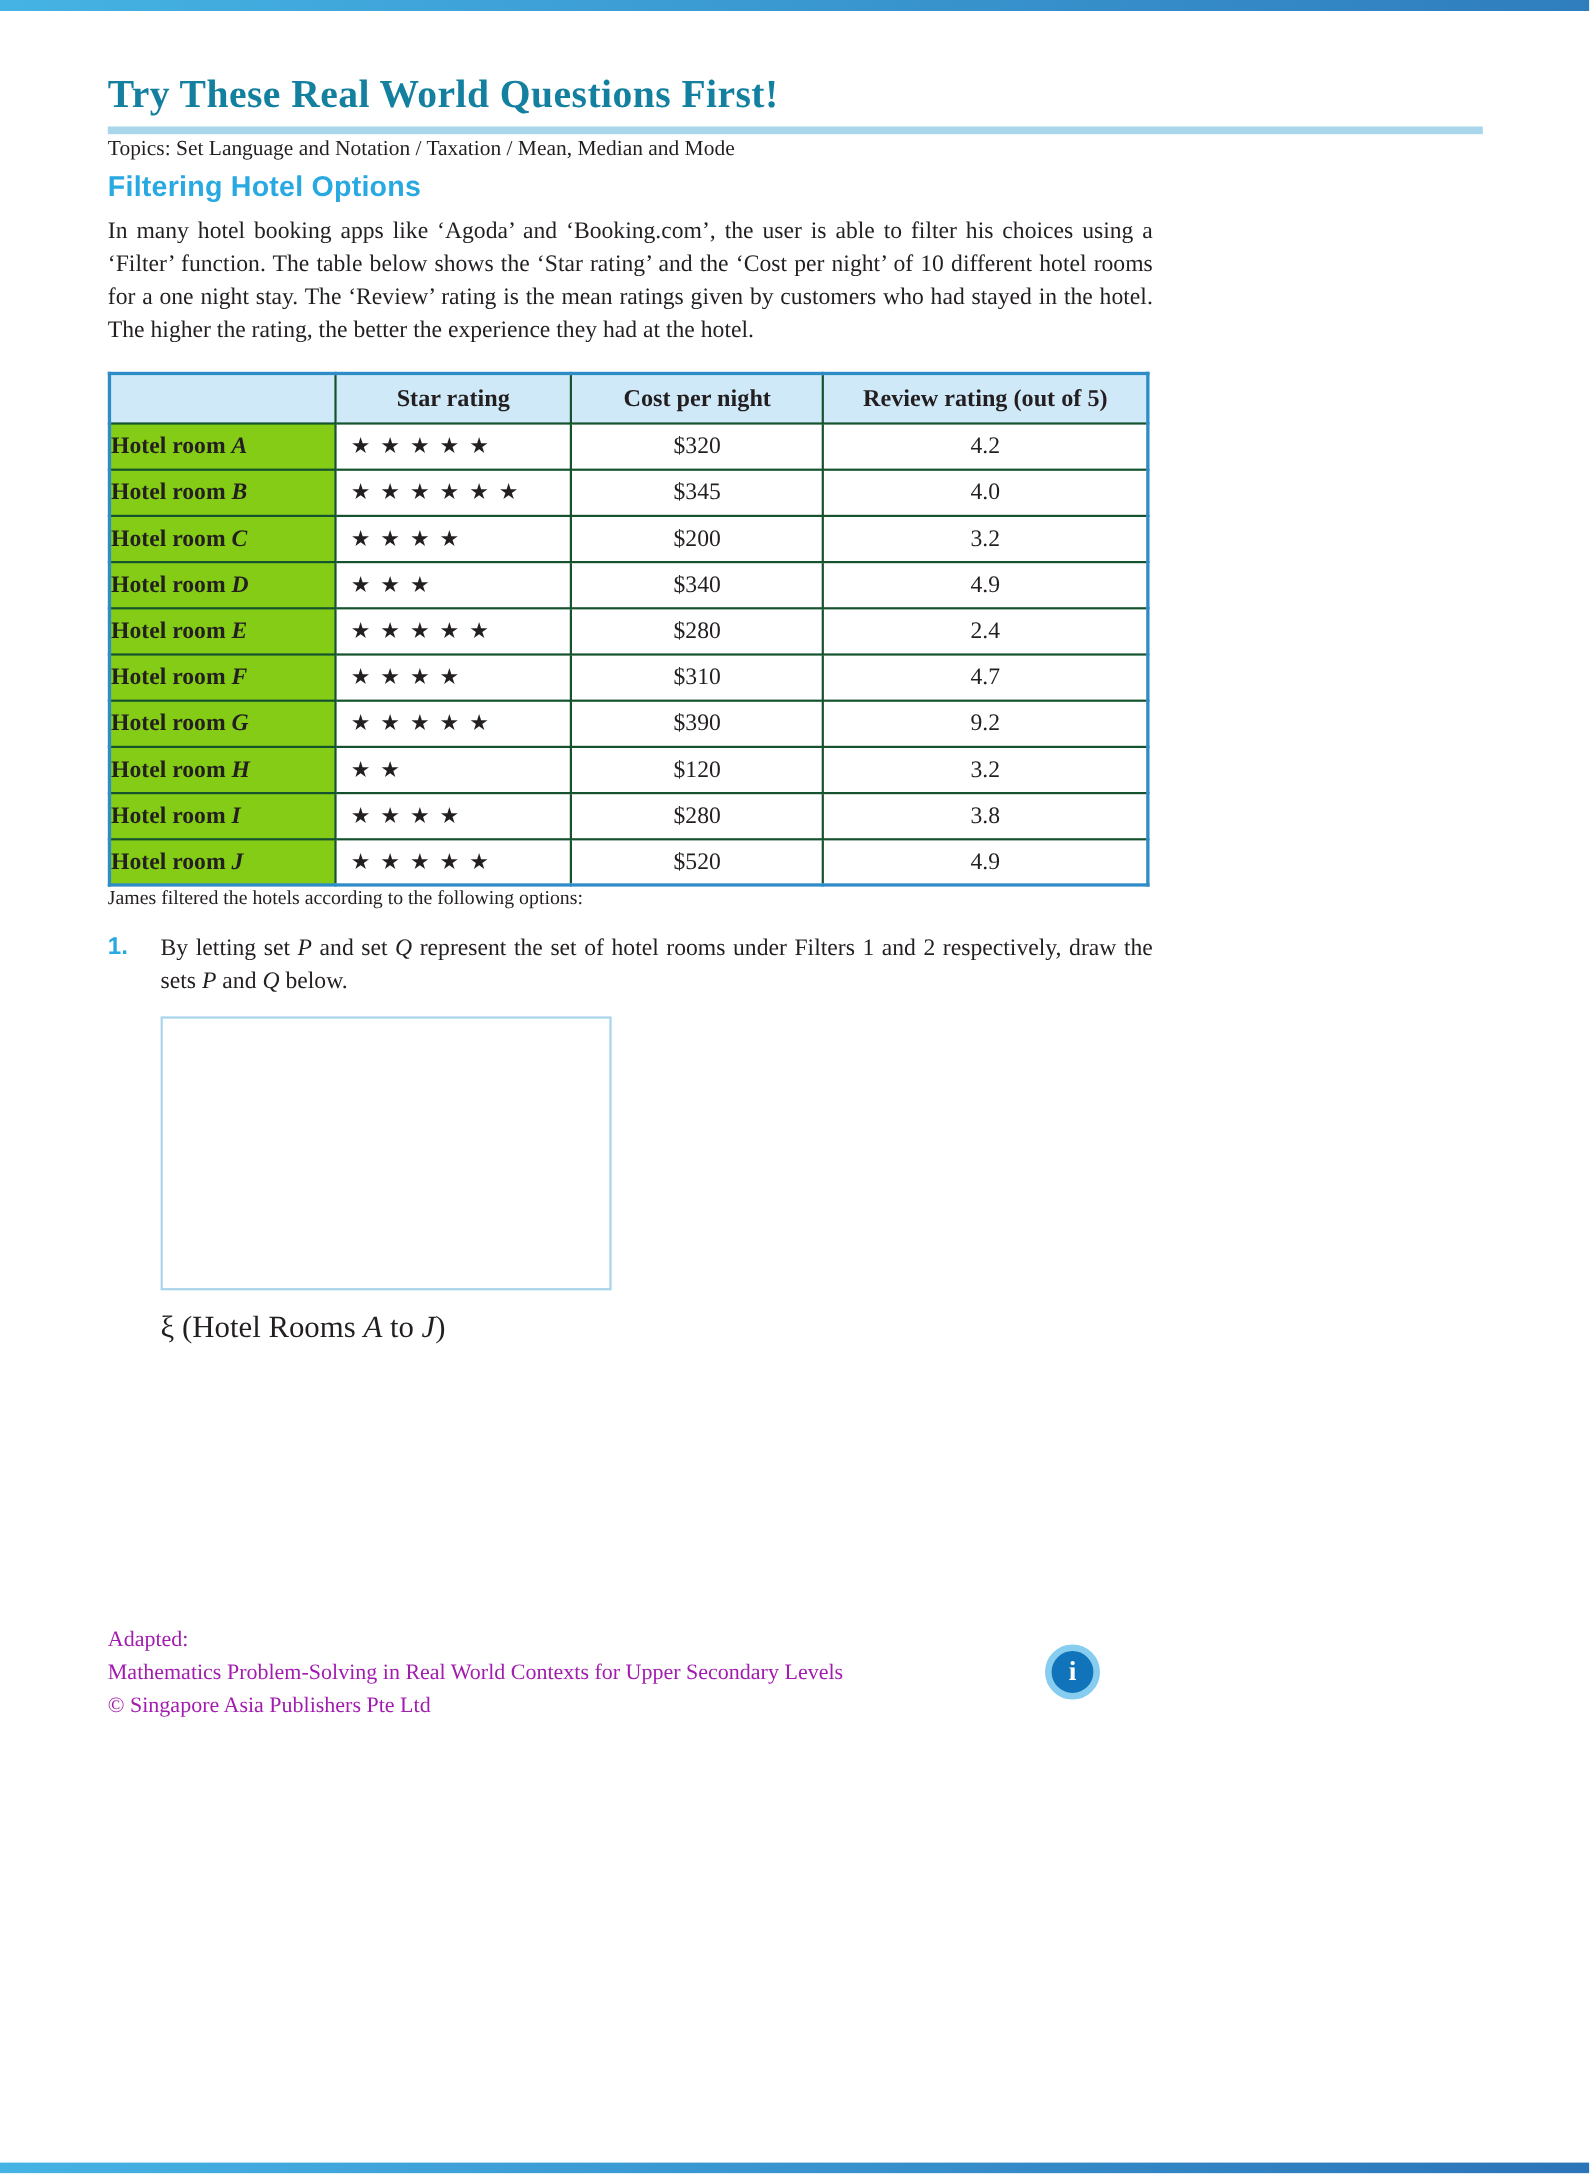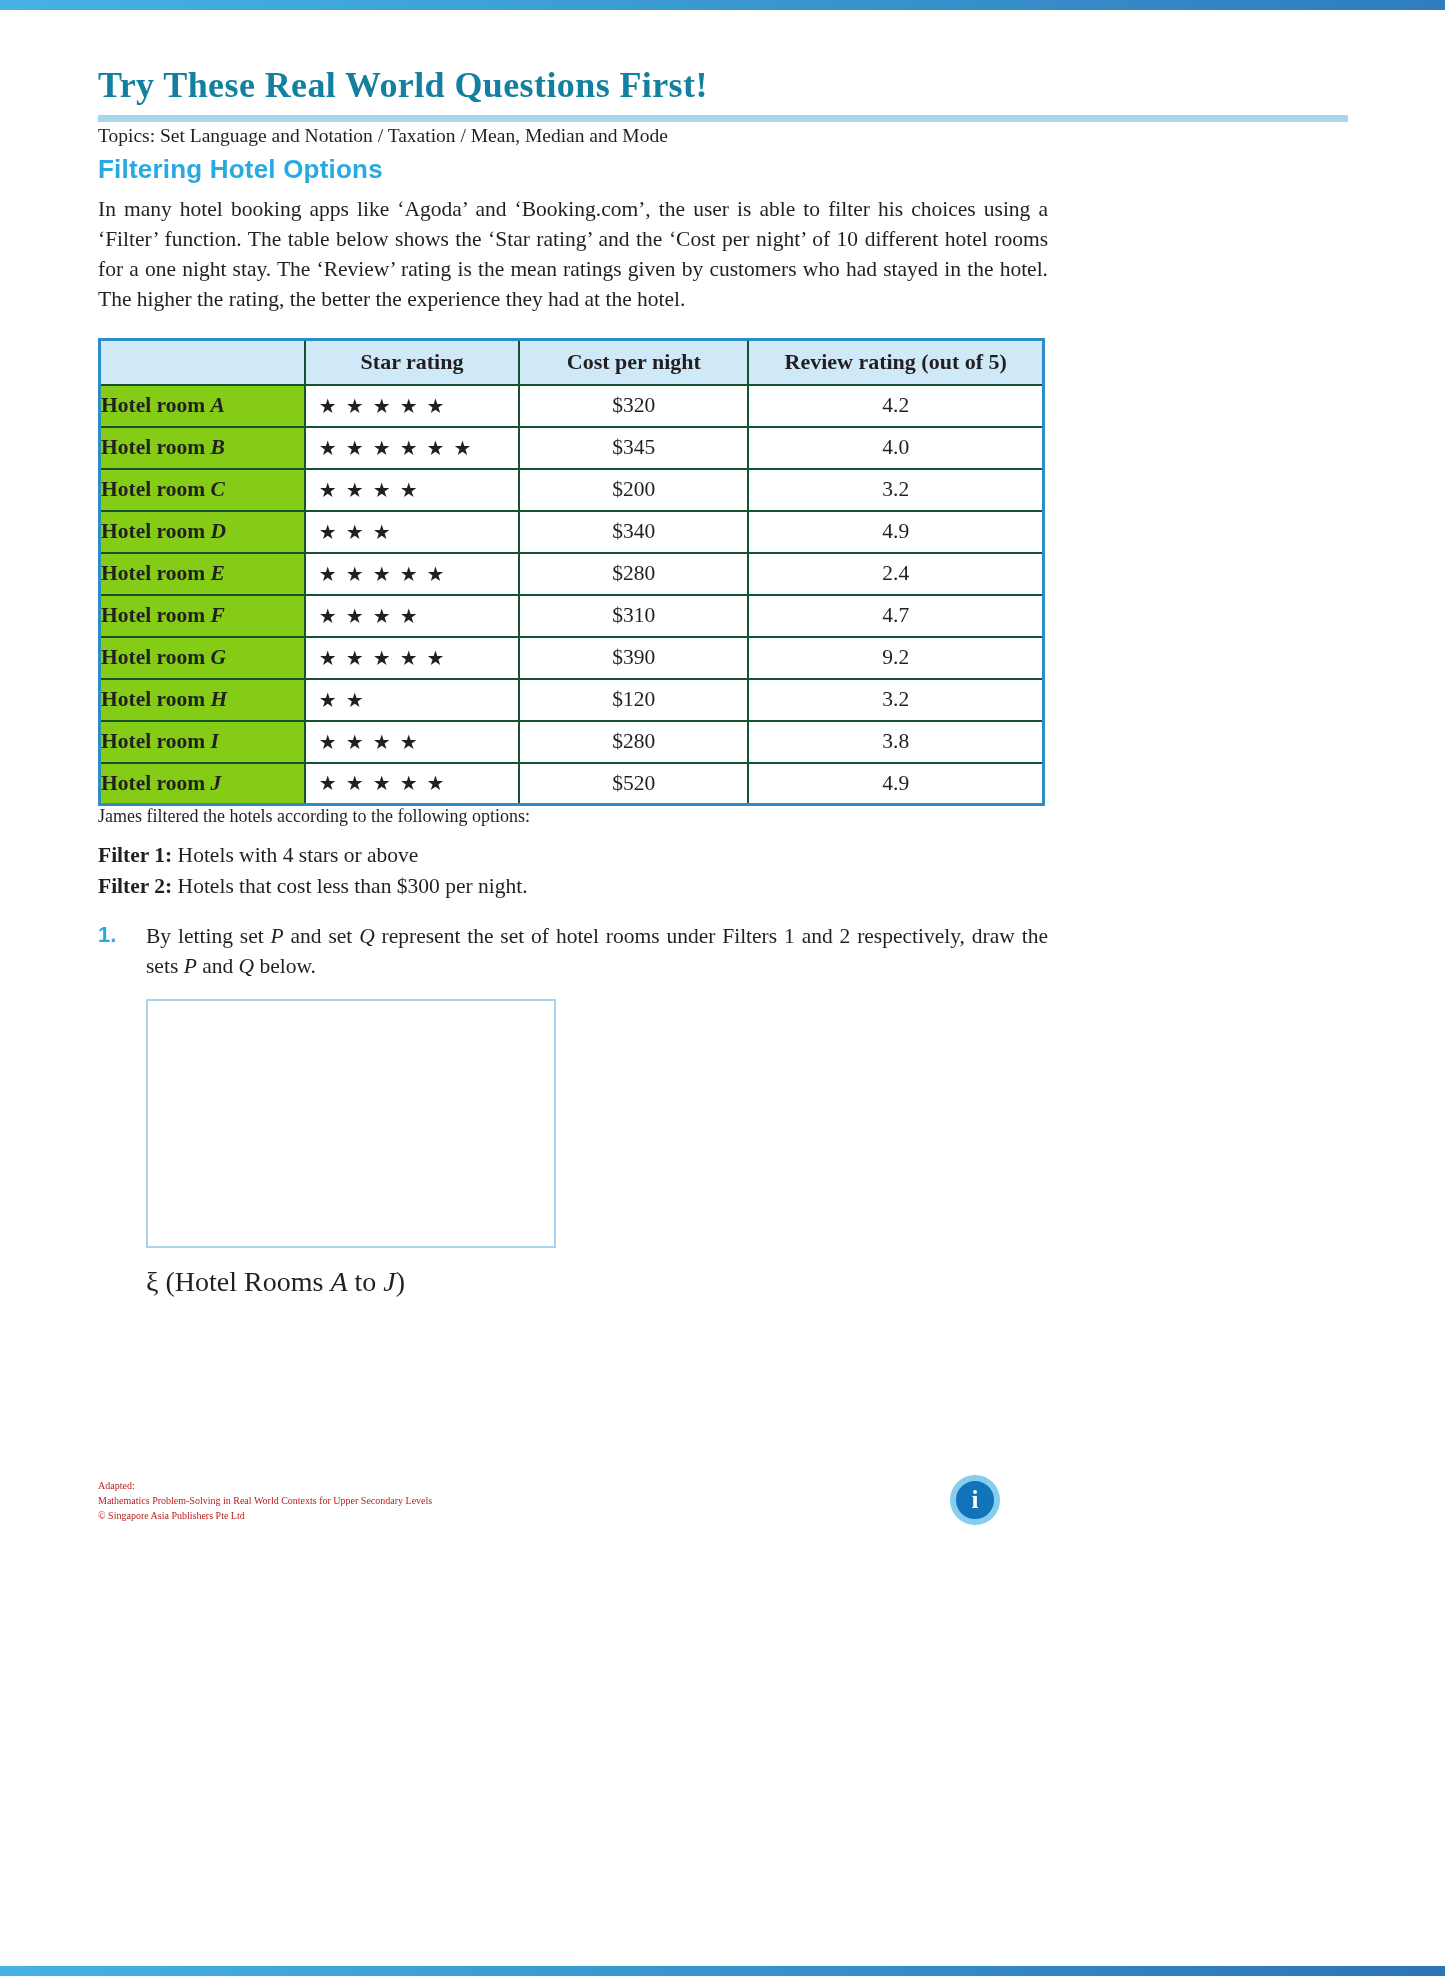--- a/index.html
+++ b/index.html
@@ -65,21 +65,21 @@
     margin-left:48px; margin-top:18px; width:410px; height:249px;
     border:2px solid #a9d5ec; background:#ffffff;
   }
 
   .caption { margin-left:48px; margin-top:18px; font-size:28px; }
 
   .footer-row {
     position:absolute; left:98px; top:1475px; width:902px;
     display:flex; justify-content:space-between; align-items:center;
   }
-  .footer { font-size:10px; line-height:1.5; color:#b91c1c; }
+  .footer { font-size:20px; line-height:1.5; color:#a21caf; }
   .logo {
     width:50px; height:50px; border-radius:50%; background:#1173b9;
     border:6px solid #86cdef; color:#ffffff; display:flex;
     align-items:center; justify-content:center;
     font-size:25px; font-weight:bold; font-family:"Liberation Serif", serif;
   }
 </style>
 </head>
 <body>
 
@@ -164,24 +164,20 @@
             <td class="room"><span>Hotel room </span><i>J</i></td>
             <td class="stars">★ ★ ★ ★ ★</td>
             <td class="cost">$520</td>
             <td class="review">4.9</td>
           </tr>
         </tbody>
     </table>
 
     <p class="lead">James filtered the hotels according to the following options:</p>
 
-    <div class="filters" id="filters">
-        <div class="filter-line"><span class="filter-label">Filter 1:</span><span> Hotels with 4 stars or above</span></div>
-        <div class="filter-line"><span class="filter-label">Filter 2:</span><span> Hotels that cost less than $300 per night.</span></div>
-      </div>
 
     <div class="question">
       <span class="q-num">1.</span>
       <div class="q-text" id="question-text"><span>By letting set </span><i>P</i><span> and set </span><i>Q</i><span> represent the set of hotel rooms under Filters 1 and 2 respectively, draw the sets </span><i>P</i><span> and </span><i>Q</i><span> below.</span></div>
     </div>
 
     <div class="answer-box"></div>
 
     <p class="caption" id="caption"><span>ξ (Hotel Rooms </span><i>A</i><span> to </span><i>J</i><span>)</span></p>
   </div>

